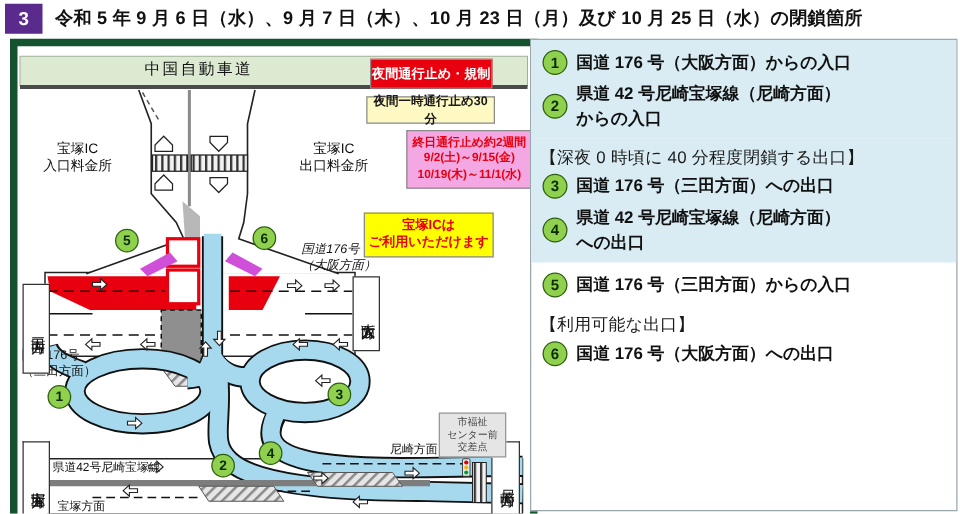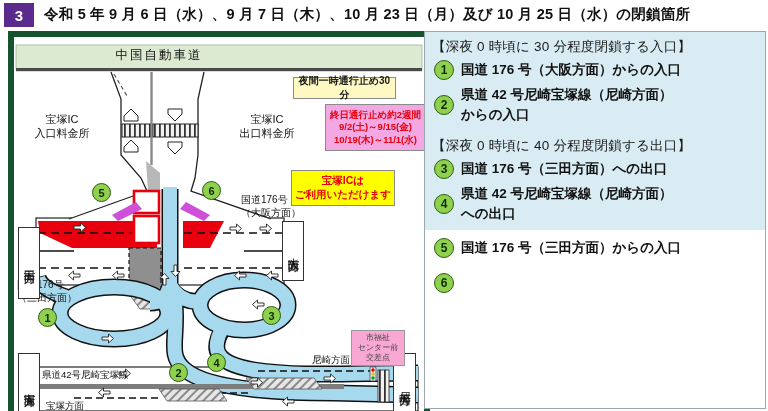--- a/index.html
+++ b/index.html
@@ -173,56 +173,56 @@
 
     
     <div class="mlbl pre" style="left:60px;top:11px;width:170px;text-align:center;font-size:12.5px;letter-spacing:2px;">中国自動車道</div>
 
     <div class="mlbl pre" style="left:6px;top:76px;width:84px;text-align:center;font-size:11px;">宝塚IC
 入口料金所</div>
     <div class="mlbl pre" style="left:210px;top:76px;width:86px;text-align:center;font-size:11px;">宝塚IC
 出口料金所</div>
 
     
+    <div class="legend-box" style="left:282px;top:10px;width:96px;height:22px;background:#e8000f;color:#fff;font-size:10.5px;">夜間通行止め・規制</div>
     <div class="legend-box" style="left:279px;top:40px;width:101px;height:20px;background:#fef9c3;color:#1a1a1a;font-size:10px;">夜間一時通行止め30分</div>
     <div class="legend-box pre" style="left:280px;top:67px;width:99px;height:45px;background:#f3a8e3;color:#e8000f;font-size:9.5px;line-height:1.3;margin-left:31px;">終日通行止め約2週間
 9/2(土)～9/15(金)
 10/19(木)～11/1(水)</div>
     <div class="legend-box pre" style="left:277px;top:133px;width:102px;height:34px;background:#ffff00;color:#e8000f;font-size:10.5px;border:1.5px solid #8a8a8a;line-height:1.3;">宝塚ICは
 ご利用いただけます</div>
 
     
-    <div class="mlbl pre" style="left:227px;top:157px;font-size:10px;">国道176号
+    <div class="mlbl pre" style="left:227px;top:157px;font-size:10px;font-style:italic;">国道176号
 （大阪方面）</div>
     <div class="mlbl pre" style="left:3px;top:242px;font-size:10px;">国道176号
 （三田方面）</div>
     <div class="vbox" style="left:4px;top:190px;width:20px;height:70px;">三田方面</div>
     <div class="vbox" style="left:268px;top:184px;width:20px;height:58px;">大阪方面</div>
     <div class="vbox" style="left:4px;top:316px;width:20px;height:64px;border-bottom:none;">宝塚方面</div>
     <div class="vbox" style="left:379px;top:316px;width:21px;height:62px;border-bottom:none;">尼崎方面</div>
     <div class="mlbl" style="left:28px;top:332px;font-size:9.5px;">県道42号尼崎宝塚線</div>
     <div class="mlbl" style="left:32px;top:363px;font-size:9.5px;">宝塚方面</div>
     <div class="mlbl" style="left:298px;top:317px;font-size:9.5px;">尼崎方面</div>
-    <div class="mlbl pre" style="left:337px;top:293px;width:50px;font-size:8px;text-align:center;color:#444;background:#f9a8d4;border:1px solid #999;padding:2px 1px;line-height:1.25;">市福祉
+    <div class="mlbl pre" style="left:337px;top:293px;width:50px;font-size:8px;text-align:center;color:#444;background:#e5e5e5;border:1px solid #999;padding:2px 1px;line-height:1.25;">市福祉
 センター前
 交差点</div>
 
     
     <div class="marker" style="left:24px;top:271px;">1</div>
     <div class="marker" style="left:155px;top:326px;">2</div>
     <div class="marker" style="left:248px;top:269px;">3</div>
     <div class="marker" style="left:193px;top:316px;">4</div>
     <div class="marker" style="left:78px;top:146px;">5</div>
     <div class="marker" style="left:188px;top:144px;">6</div>
   </div>
 
   <div class="right-panel">
 
     <div class="sec blue">
-      <div class="sec-heading">【深夜 0 時頃に 30 分程度閉鎖する入口】</div>
       <div class="item">
         <span class="marker2">1</span>
         <span class="txt pre">国道 176 号（大阪方面）からの入口</span>
       </div>
       <div class="item">
         <span class="marker2">2</span>
         <span class="txt pre">県道 42 号尼崎宝塚線（尼崎方面）
 からの入口</span>
       </div>
     </div>
@@ -241,19 +241,21 @@
     </div>
 
     <div class="sec">
       <div class="item">
         <span class="marker2">5</span>
         <span class="txt pre">国道 176 号（三田方面）からの入口</span>
       </div>
     </div>
 
     <div class="sec">
+      <div class="sec-heading">【利用可能な出口】</div>
       <div class="item">
         <span class="marker2">6</span>
+        <span class="txt pre">国道 176 号（大阪方面）への出口</span>
       </div>
     </div>
 
   </div>
 </div>
 
 </body></html>

